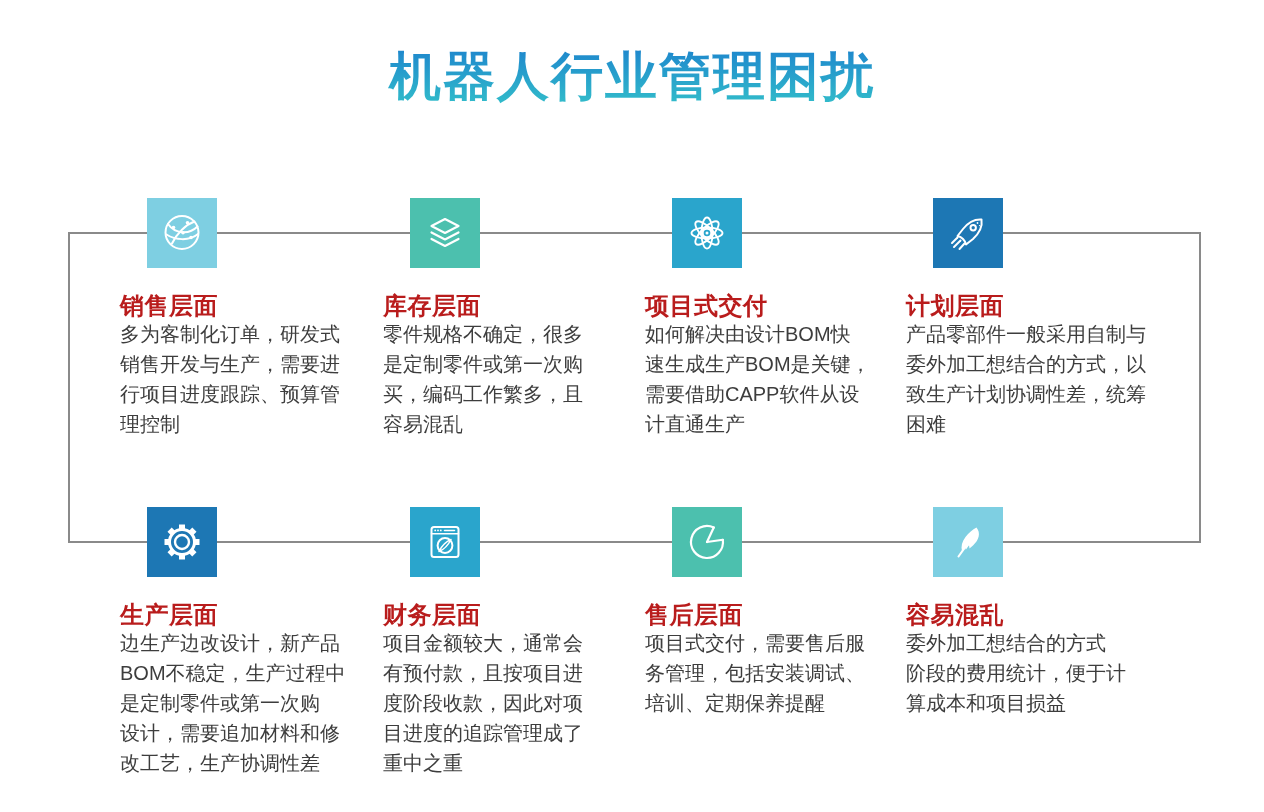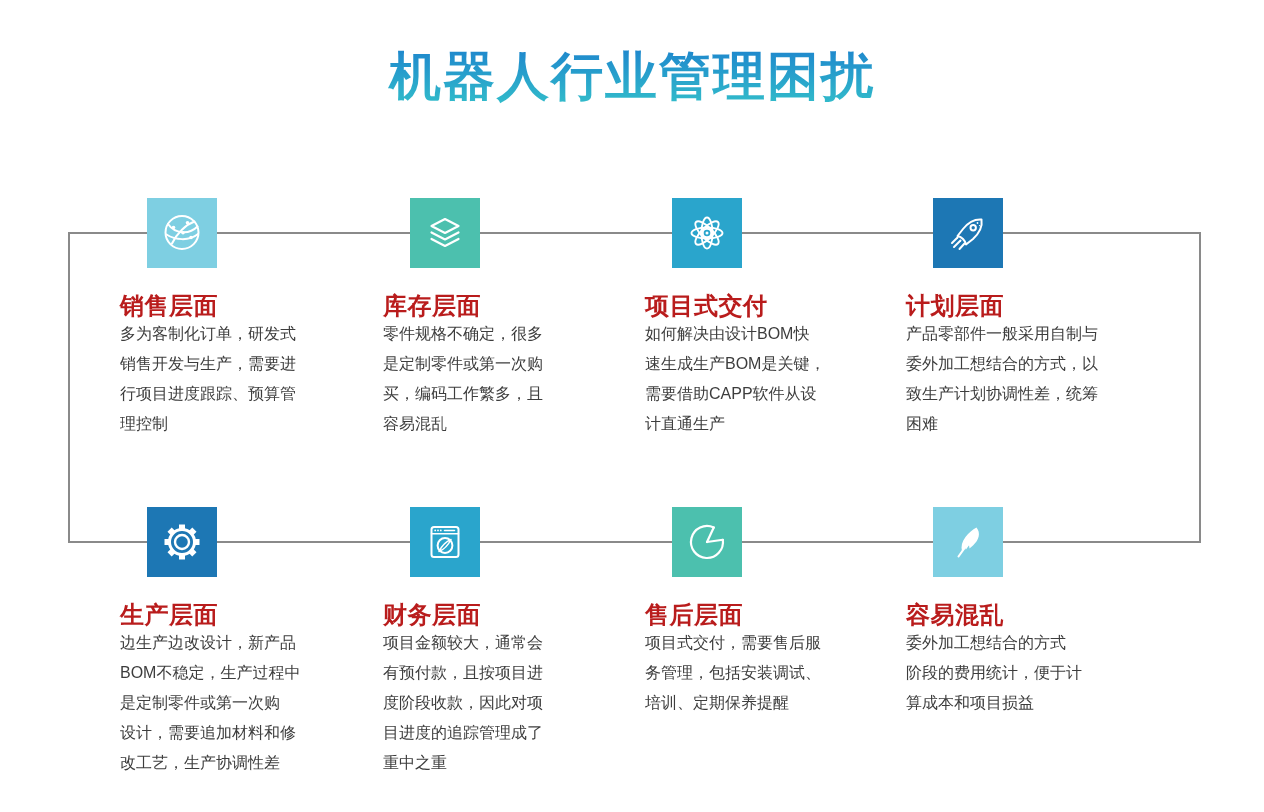--- a/index.html
+++ b/index.html
@@ -27,21 +27,21 @@
     position:absolute; left:27px; top:0; width:70px; height:70px;
     display:flex; align-items:center; justify-content:center;
   }
   .icon-box svg { width:44px; height:44px; display:block; }
   .sec-title {
     position:absolute; left:0; top:92px; font-size:24px; font-weight:700;
     color:#b91c1c; letter-spacing:0.5px; white-space:nowrap;
   }
   .sec-desc {
     position:absolute; left:0; top:121px; width:290px;
-    font-size:16px; line-height:30px; color:#3d3d3d; white-space:pre-line;
+    font-size:20px; line-height:30px; color:#3d3d3d; white-space:pre-line;
   }
   .st { stroke:#ffffff; fill:none; stroke-width:2; stroke-linecap:round; stroke-linejoin:round; }
   .fl { fill:#ffffff; stroke:none; }
 </style>
 </head>
 <body>
 
 <div class="page">
 
   <h1 class="main-title">机器人行业管理困扰</h1>

